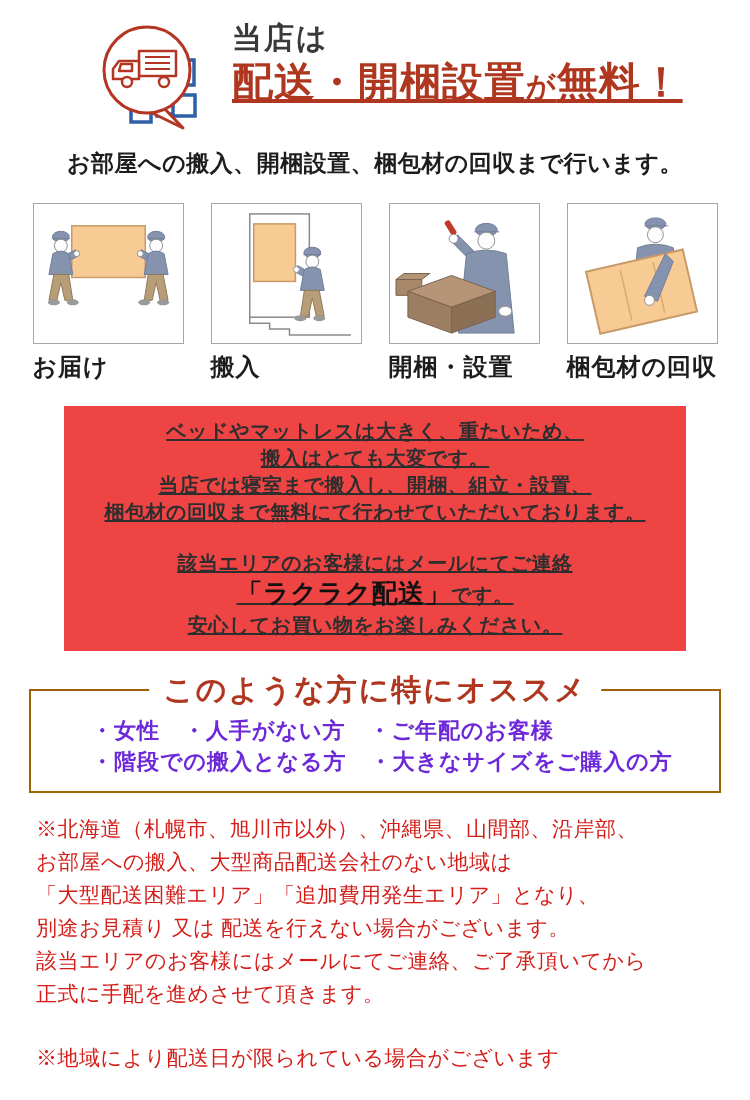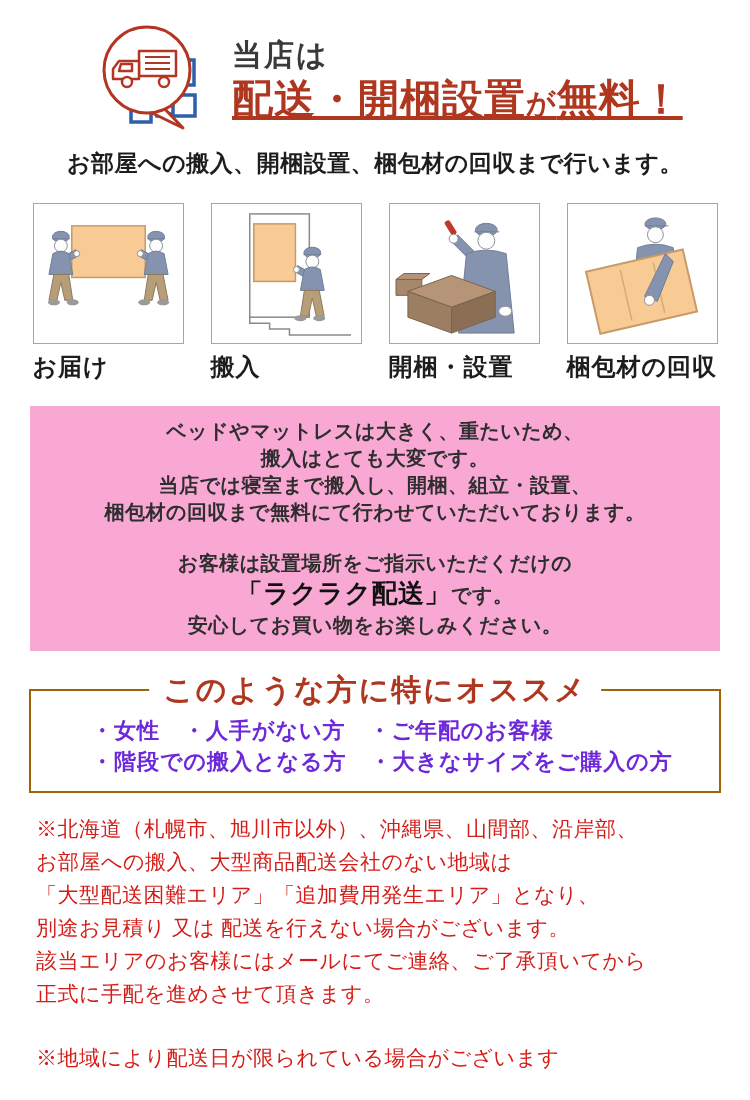--- a/index.html
+++ b/index.html
@@ -7,37 +7,37 @@
     position:relative;
     width:750px;height:1100px;
     background:#fff;
     overflow:hidden;
     font-family:"Liberation Sans","DejaVu Sans",sans-serif;
     color:#222;
   }
   
   .header{position:relative;height:146px;}
   .header-icon{position:absolute;left:90px;top:24px;width:128px;height:118px;}
-  .header-text{position:absolute;left:232px;top:38px;}
+  .header-text{position:absolute;left:232px;top:21px;}
   .pre-title{font-size:30px;line-height:34px;font-weight:bold;color:#3a3a3a;letter-spacing:2px;}
   .main-title{font-size:41px;line-height:50px;font-weight:bold;color:#b0371f;letter-spacing:1px;margin-top:2px;white-space:nowrap;text-decoration:underline;}
   .main-title .particle{font-size:29px;}
   .subtitle{text-align:center;font-size:23px;font-weight:bold;color:#1d1d1d;letter-spacing:0.5px;margin-top:2px;}
   
   .steps{margin-top:24px;display:flex;justify-content:center;gap:27px;}
   .step{width:151px;}
   .step-figure{width:149px;height:139px;border:1px solid #a6a6a6;background:#fff;overflow:hidden;}
   .step-figure svg{display:block;}
   .step-label{text-align:left;margin-top:8px;font-size:24px;line-height:30px;font-weight:bold;color:#1d1d1d;letter-spacing:1px;white-space:nowrap;}
   
   .info-panel{
-    width:690px;margin:24px auto 0;background:#f9a8d4;
+    width:622px;margin:24px auto 0;background:#ef4444;
     text-align:center;color:#2e2e2e;
     font-size:20px;line-height:27px;font-weight:600;
-    padding:12px 0;letter-spacing:0.5px;
+    padding:12px 0;letter-spacing:0.5px;text-decoration:underline;
   }
   .info-panel .p2{margin-top:24px;}
   .emph-line{line-height:33px;}
   .emph-line .strong{font-size:26px;font-weight:bold;color:#111;}
   .emph-line .rest{font-size:20px;}
   
   .recommend{
     position:relative;width:688px;margin:38px auto 0;
     border:2px solid #a16207;
     padding:24px 0 14px;
@@ -202,21 +202,21 @@
     </div>
 
   </div>
 
   <div class="info-panel">
     <div>ベッドやマットレスは大きく、重たいため、</div>
     <div>搬入はとても大変です。</div>
     <div>当店では寝室まで搬入し、開梱、組立・設置、</div>
     <div>梱包材の回収まで無料にて行わせていただいております。</div>
     <div class="p2">
-      <div>お客様は設置場所をご指示いただくだけの</div>
+      <div>該当エリアのお客様にはメールにてご連絡</div>
       <div class="emph-line"><span class="strong">「ラクラク配送」</span><span class="rest">です。</span></div>
       <div>安心してお買い物をお楽しみください。</div>
     </div>
   </div>
 
   <div class="recommend">
     <div class="recommend-title">このような方に特にオススメ</div>
     <div class="recommend-row">・女性　・人手がない方　・ご年配のお客様</div>
     <div class="recommend-row">・階段での搬入となる方　・大きなサイズをご購入の方</div>
   </div>

